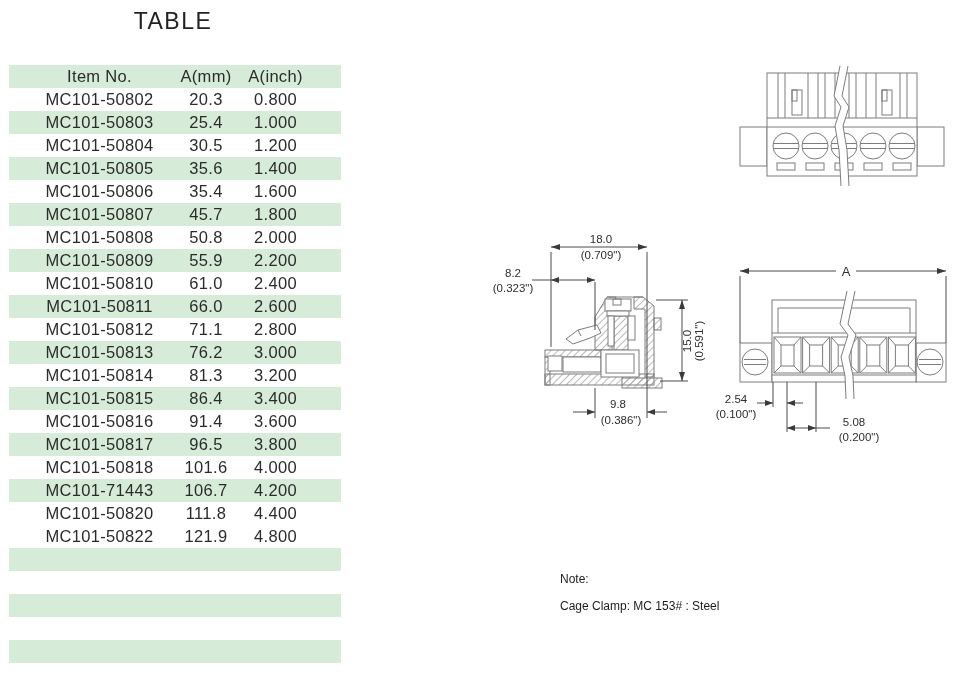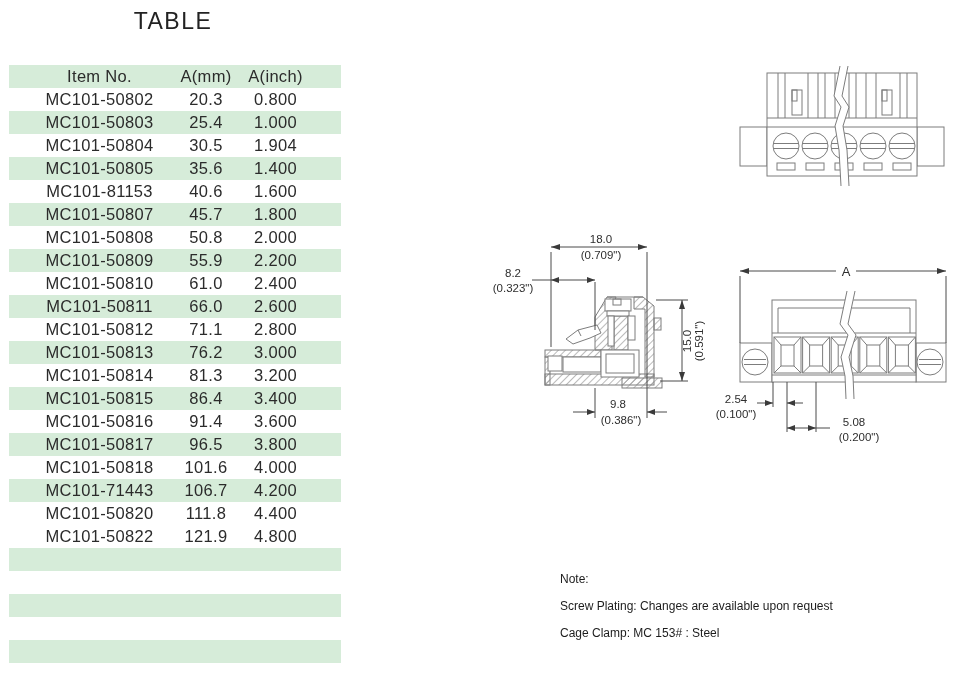--- a/index.html
+++ b/index.html
@@ -62,30 +62,30 @@
           <td>0.800</td>
         </tr>
         <tr class="green">
           <td>MC101-50803</td>
           <td>25.4</td>
           <td>1.000</td>
         </tr>
         <tr>
           <td>MC101-50804</td>
           <td>30.5</td>
-          <td>1.904</td>
+          <td>1.200</td>
         </tr>
         <tr class="green">
           <td>MC101-50805</td>
           <td>35.6</td>
           <td>1.400</td>
         </tr>
         <tr>
-          <td>MC101-81153</td>
-          <td>40.6</td>
+          <td>MC101-50806</td>
+          <td>35.4</td>
           <td>1.600</td>
         </tr>
         <tr class="green">
           <td>MC101-50807</td>
           <td>45.7</td>
           <td>1.800</td>
         </tr>
         <tr>
           <td>MC101-50808</td>
           <td>50.8</td>
@@ -406,17 +406,16 @@
             <path class="arr" d="M792,428 L784,425 L784,431 Z"></path>
           <text x="830" y="426" text-anchor="middle">5.08</text>
           <text x="835" y="441" text-anchor="middle">(0.200")</text>
         </g>
       </g>
     </svg>
   </div>
 
   <div class="note">
     <div>Note:</div>
-    <div>Screw Plating: Changes are available upon request</div>
     <div>Cage Clamp: MC 153# : Steel</div>
   </div>
 
 </div>
 
 </body></html>

